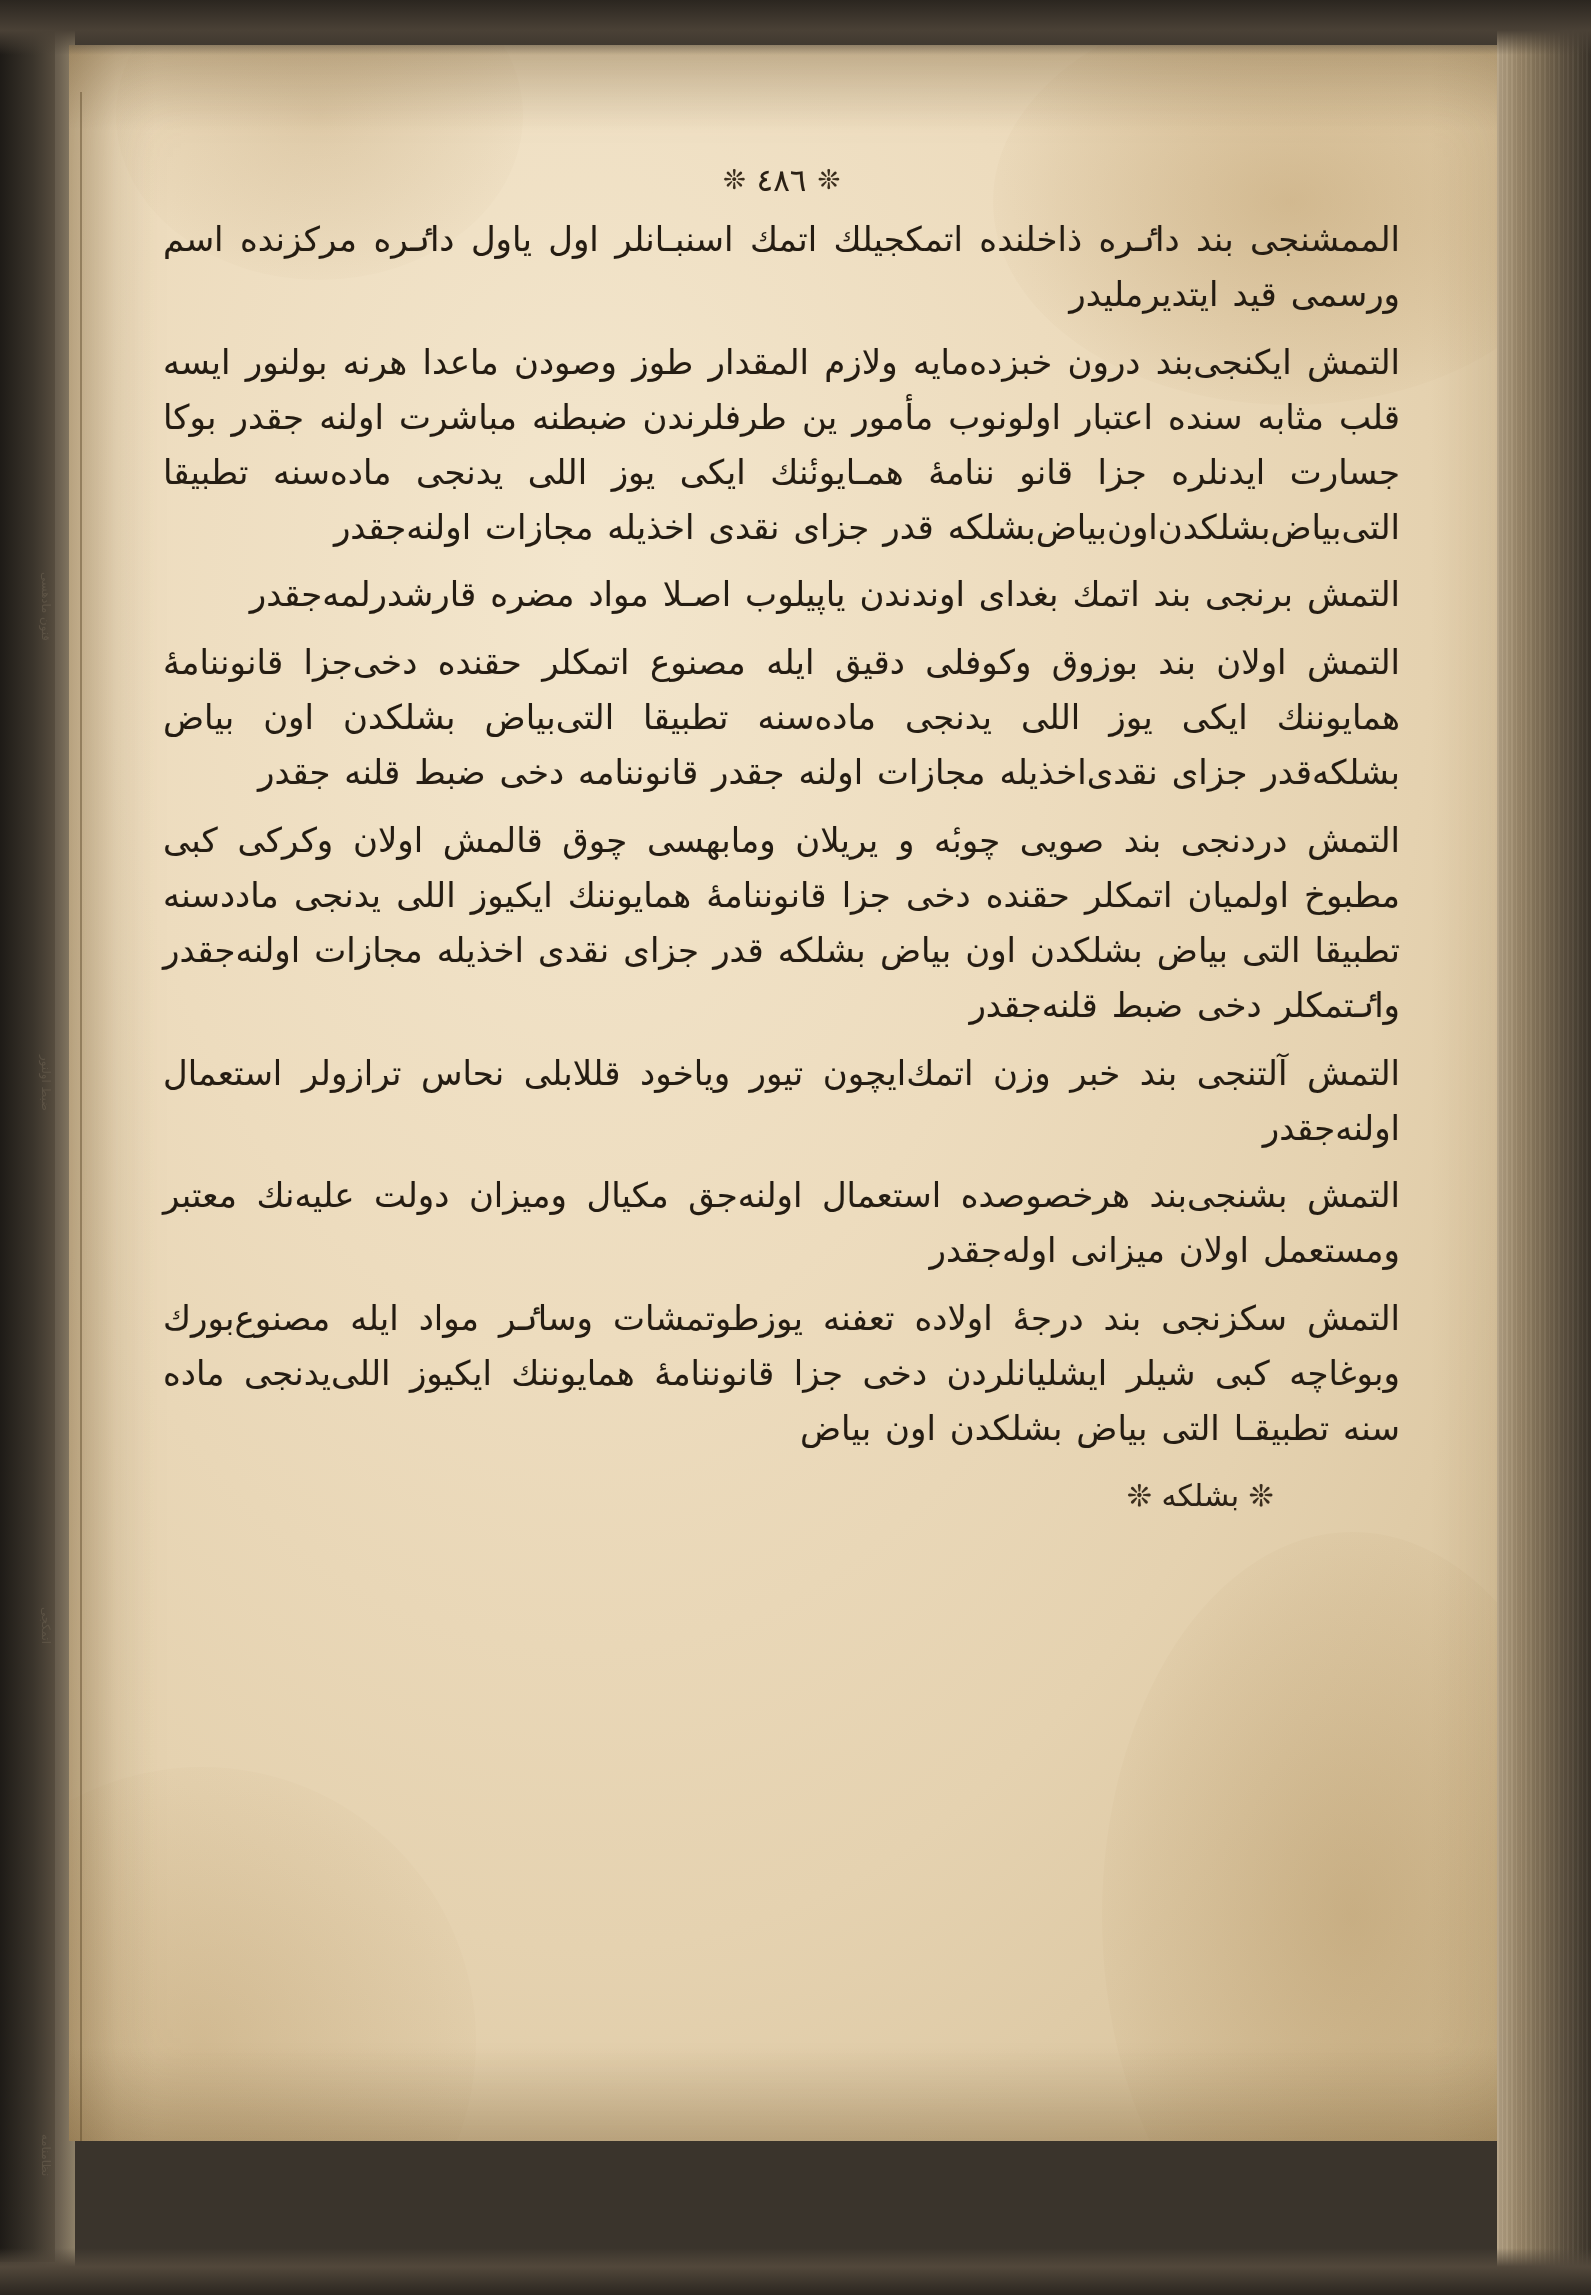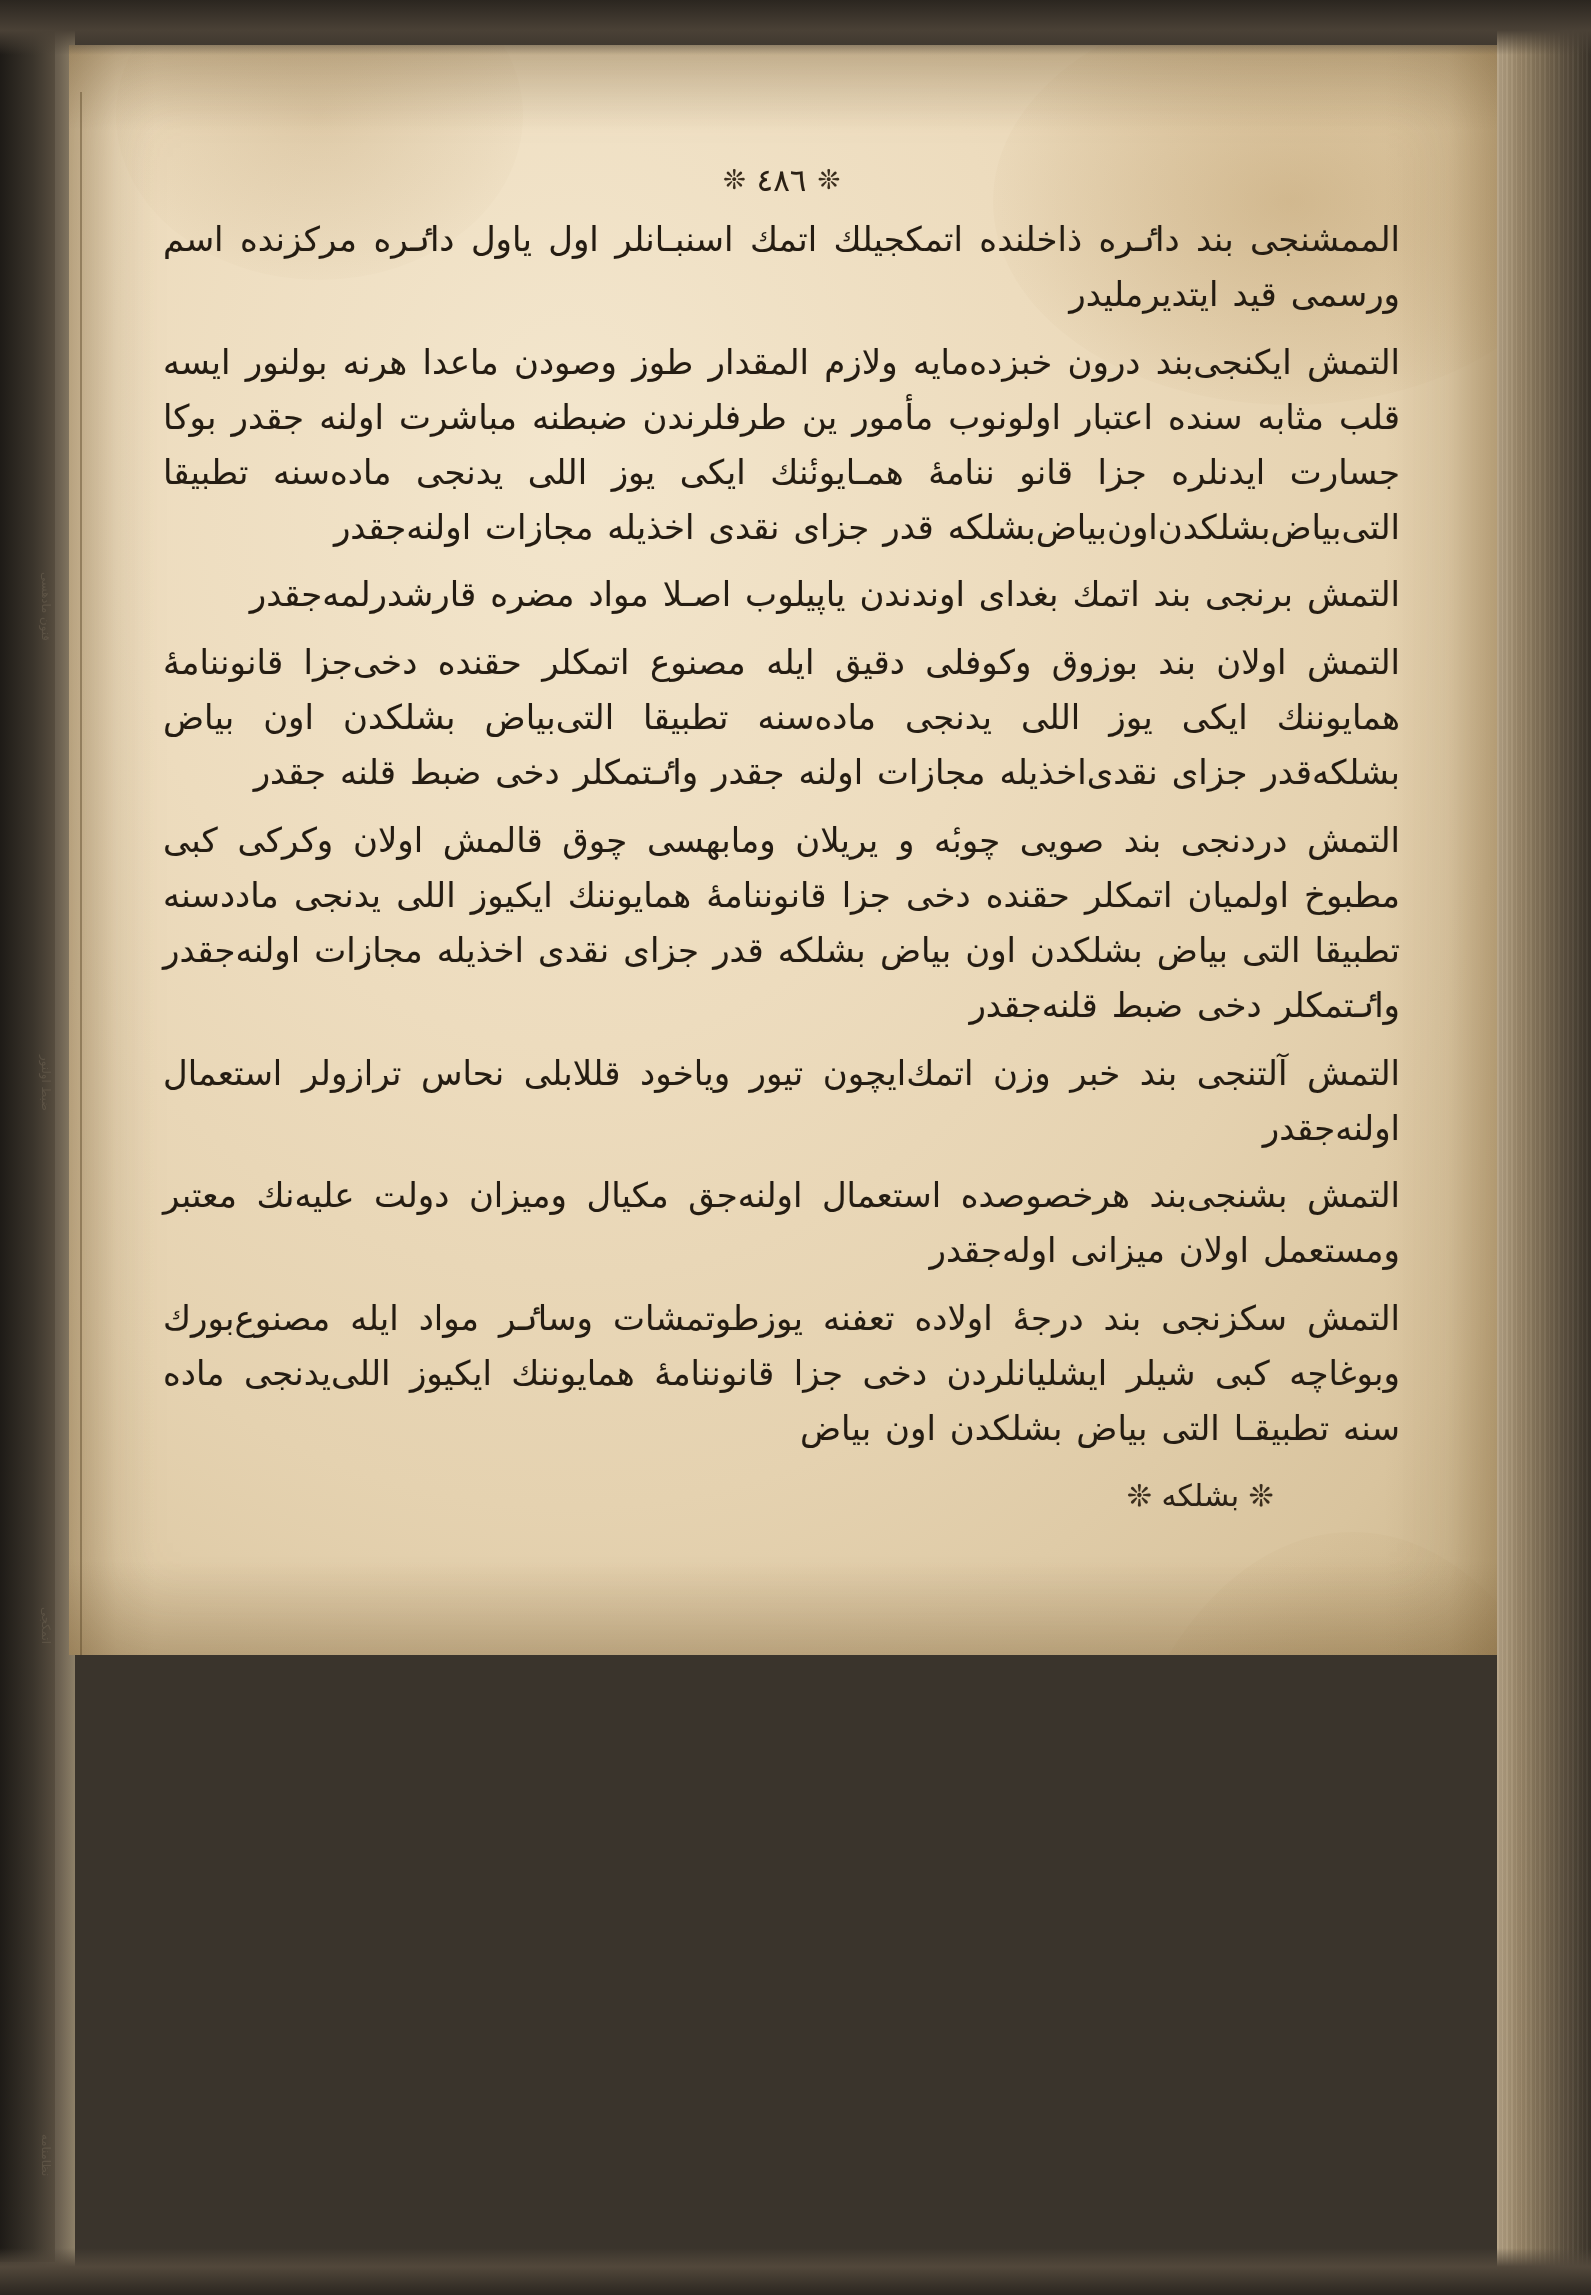--- a/index.html
+++ b/index.html
@@ -91,25 +91,26 @@
     width: 1591px; height: 47px;
     background: linear-gradient(0deg, #2b2620 0%, #52483b 60%, rgba(82,72,59,0) 100%);
   }
 
   
   #page {
     position: absolute;
     left: 69px;
     top: 45px;
     width: 1432px;
-    height: 1610px;
+    height: 2096px;
     background:
       radial-gradient(ellipse at 35% 25%, #f3e6cd 0%, #eddcbe 35%, #e5d2b0 62%, #d9c49e 86%, #cbb68e 100%);
     box-shadow: inset 0 0 94px rgba(150,120,70,0.30);
     overflow: hidden;
+    padding-left: 46px;
   }
   
   .stain {
     position: absolute;
     border-radius: 50%;
     pointer-events: none;
   }
   .s1 { left: 924px; top: -47px; width: 595px; height: 407px;
         background: radial-gradient(ellipse, rgba(160,120,60,0.30) 0%, rgba(160,120,60,0.10) 55%, rgba(160,120,60,0) 78%); }
   .s2 { left: 1033px; top: 1487px; width: 501px; height: 767px;
@@ -234,21 +235,21 @@
 
       <p class="para">
         <span>التمش برنجی بند          اتمك بغدای اوندندن یاپیلوب  اصـلا مواد مضره</span>
         <span>قارشدرلمه‌جقدر</span>
       </p>
 
       <p class="para">
         <span>التمش اولان بند        بوزوق وكوفلی دقیق ایله مصنوع اتمكلر حقنده</span>
         <span>دخی‌جزا قانوننامهٔ همایوننك ایكی یوز اللی یدنجی ماده‌سنه تطبیقا التی‌بیاض</span>
         <span>بشلكدن اون بیاض بشلكه‌قدر جزای نقدی‌اخذیله  مجازات اولنه جقدر</span>
-        <span>واٸتمكلر دخی ضبط قلنه جقدر</span>
+        <span>قانوننامه دخی ضبط قلنه جقدر</span>
       </p>
 
       <p class="para">
         <span>التمش دردنجی بند     صویی چوبٔه  و یریلان ومابهسی  چوق قالمش</span>
         <span>اولان  وكركی كبی مطبوخ اولمیان اتمكلر حقنده دخی جزا قانوننامهٔ</span>
         <span>همایوننك ایكیوز اللی یدنجی ماددسنه تطبیقا التی بیاض  بشلكدن</span>
         <span>اون بیاض بشلكه قدر جزای نقدی اخذیله مجازات اولنه‌جقدر واٸتمكلر</span>
         <span>دخی ضبط قلنه‌جقدر</span>
       </p>
 

